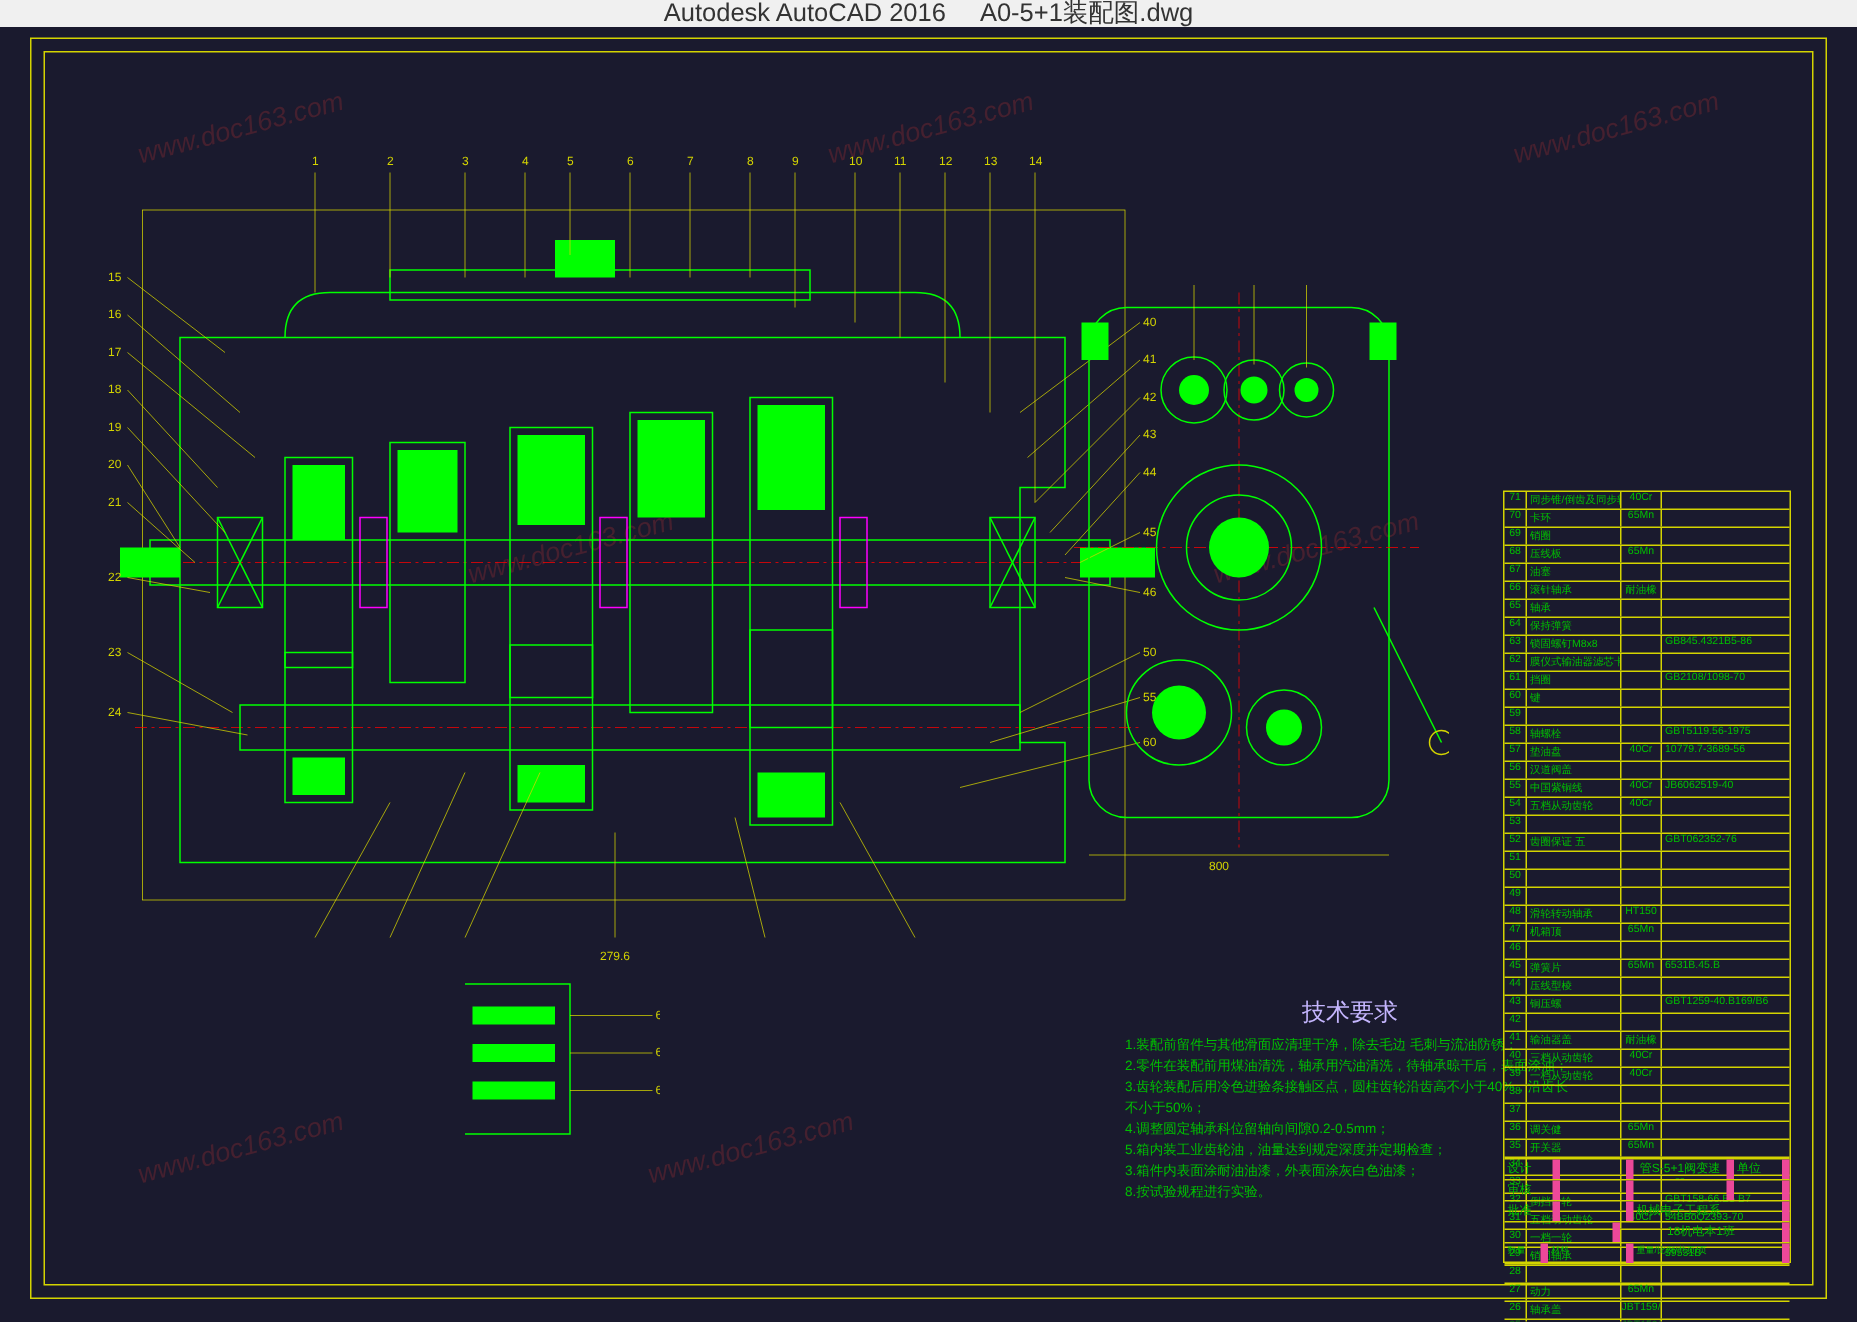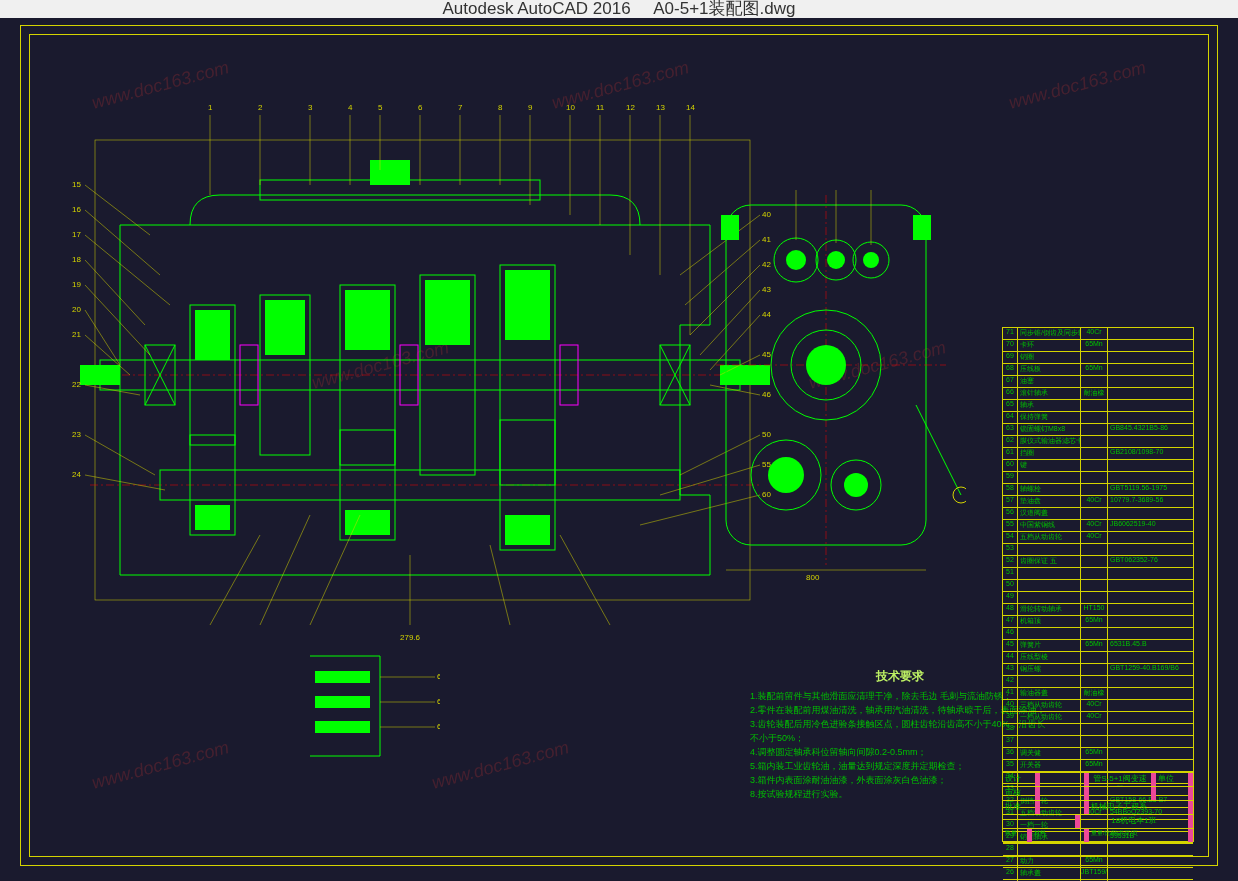--- a/index.html
+++ b/index.html
@@ -3,21 +3,21 @@
 <meta charset="utf-8">
 <style>
 html,body{margin:0;padding:0;background:#1a1a2e;font-family:"Microsoft YaHei",Arial,sans-serif;overflow:hidden}
 .canvas{position:relative;width:1238px;height:881px;background:#1a1a2e}
 .title-bar{position:absolute;top:0;left:0;right:0;height:18px;text-align:center;color:#333;background:#f0f0f0;font-size:17px;line-height:18px}
 .frame{position:absolute;top:25px;left:20px;right:20px;bottom:15px;border:1px solid #d4d400}
 .inner-frame{position:absolute;top:8px;left:8px;right:8px;bottom:8px;border:1px solid #d4d400}
 .drawing-area{position:absolute;top:40px;left:30px;width:720px;height:570px}
 .side-view{position:absolute;top:150px;right:242px;width:260px;height:400px}
 .tech-req{position:absolute;bottom:55px;left:720px;width:300px;color:#00c000;font-size:9px;line-height:14px}
-.tech-title{color:#bef264;font-size:12px;text-align:center;margin-bottom:6px;font-weight:bold}
+.tech-title{color:#c4b5fd;font-size:16px;text-align:center;margin-bottom:6px;font-weight:normal}
 .bom{position:absolute;top:292px;right:14px;bottom:14px;width:190px;border:1px solid #d4d400}
 .bom-row{display:flex;height:11px;border-bottom:1px solid #d4d400;font-size:7px;color:#00c000}
 .bom-c1{width:14px;border-right:1px solid #d4d400;text-align:center;overflow:hidden}
 .bom-c2{width:60px;border-right:1px solid #d4d400;padding-left:2px;overflow:hidden;white-space:nowrap}
 .bom-c3{width:26px;border-right:1px solid #d4d400;text-align:center;overflow:hidden}
 .bom-c4{flex:1;padding-left:2px;overflow:hidden;white-space:nowrap}
 .title-block{position:absolute;bottom:0;right:0;width:190px;height:68px;border-top:1px solid #d4d400}
 .tb-row{display:flex;height:13px;border-bottom:1px solid #d4d400;font-size:8px;color:#00c000}
 .tb-cell{border-right:5px solid #ec4899;padding:0 2px;overflow:hidden}
 .leader{stroke:#d4d400;stroke-width:0.5;fill:none}

